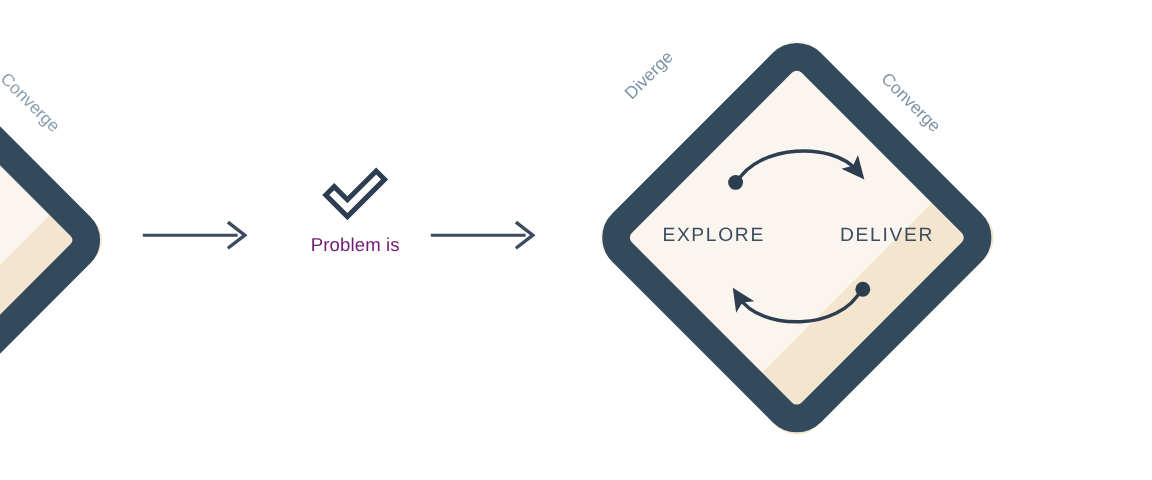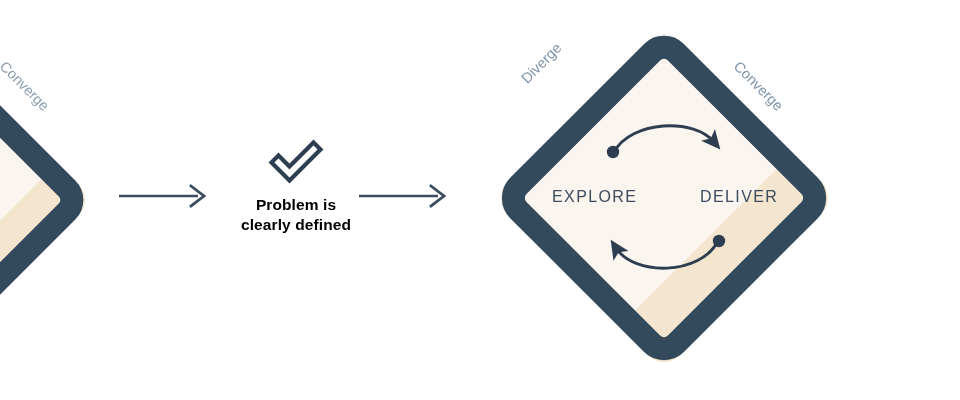--- a/index.html
+++ b/index.html
@@ -45,23 +45,23 @@
   }
   #milestone .check-wrap {
     height: 56px;
     display: flex;
     align-items: center;
     justify-content: center;
   }
   #milestone .milestone-label {
     margin-top: 6px;
     font-size: 15.5px;
-    font-weight: bold;
+    font-weight: normal;
     line-height: 1.28;
-    color: #000000;
+    color: #701a75;
     letter-spacing: 0.1px;
   }
 
   
   #main-diamond {
     left: 482px;
     top: 8px;
     width: 364px;
     height: 372px;
   }
@@ -133,21 +133,20 @@
   </svg>
 
   <div class="abs" id="milestone">
     <div class="check-wrap">
       <svg width="56" height="48" viewBox="0 0 56 48" xmlns="http://www.w3.org/2000/svg">
         <path d="M3.5 25.5 L10.5 18.5 L21.5 29.5 L45.5 5.5 L52.5 12.5 L21.5 43.5 Z" fill="none" stroke="#2C3E50" stroke-width="4.2" stroke-linejoin="miter" stroke-linecap="butt"></path>
       </svg>
     </div>
     <div class="milestone-label">
       <div>Problem is</div>
-      <div>clearly defined</div>
     </div>
   </div>
 
   <svg class="abs connector-arrow" id="arrow-two" width="92" height="28" viewBox="0 0 92 28" xmlns="http://www.w3.org/2000/svg">
     <line x1="1" y1="14" x2="80" y2="14" stroke="#3A4C5E" stroke-width="2.6" stroke-linecap="butt"></line>
     <polyline points="73,4 86,14 73,24" fill="none" stroke="#3A4C5E" stroke-width="2.8" stroke-linecap="square" stroke-linejoin="miter"></polyline>
   </svg>
 
   <div class="abs" id="main-diamond">
     <svg width="364" height="372" viewBox="0 0 364 372" xmlns="http://www.w3.org/2000/svg">

